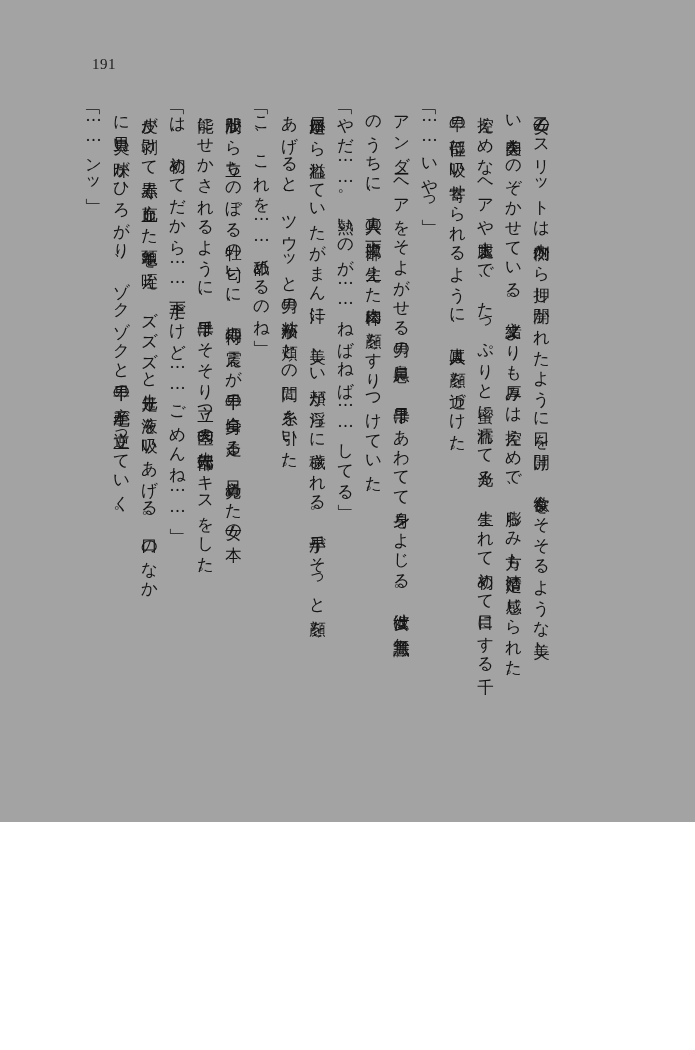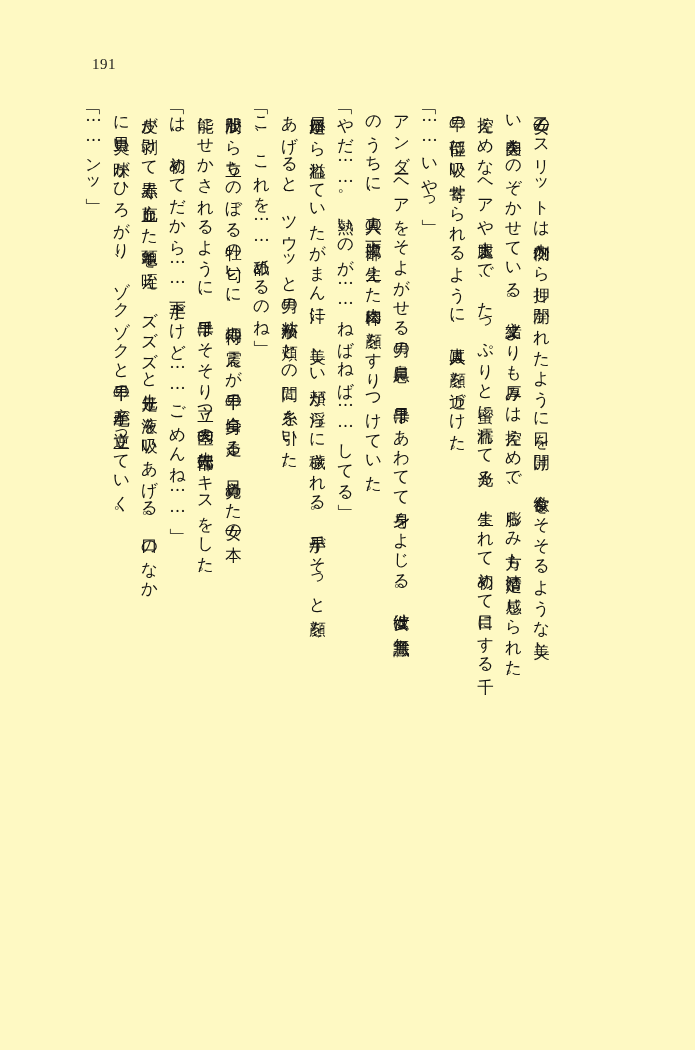--- a/index.html
+++ b/index.html
@@ -10,22 +10,22 @@
   body {
     width: 695px;
     height: 1050px;
     font-family: "Liberation Serif", "DejaVu Serif", serif;
     color: #111111;
     overflow: hidden;
   }
   #page {
     position: relative;
     width: 695px;
-    height: 1050px;
-    background: #fef9c3;
+    height: 822px;
+    background: #a3a3a3;
   }
   #page-number {
     position: absolute;
     top: 56px;
     left: 92px;
     font-size: 15px;
     letter-spacing: 0.5px;
     color: #1a1a1a;
     font-family: "Liberation Serif", "DejaVu Serif", serif;
   }

